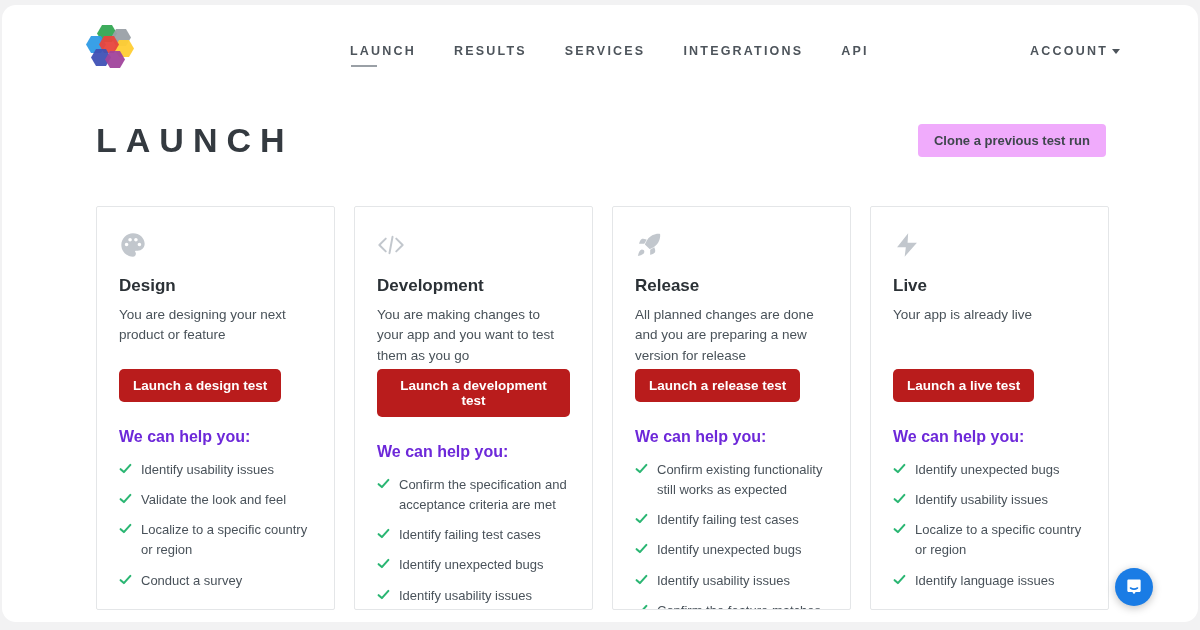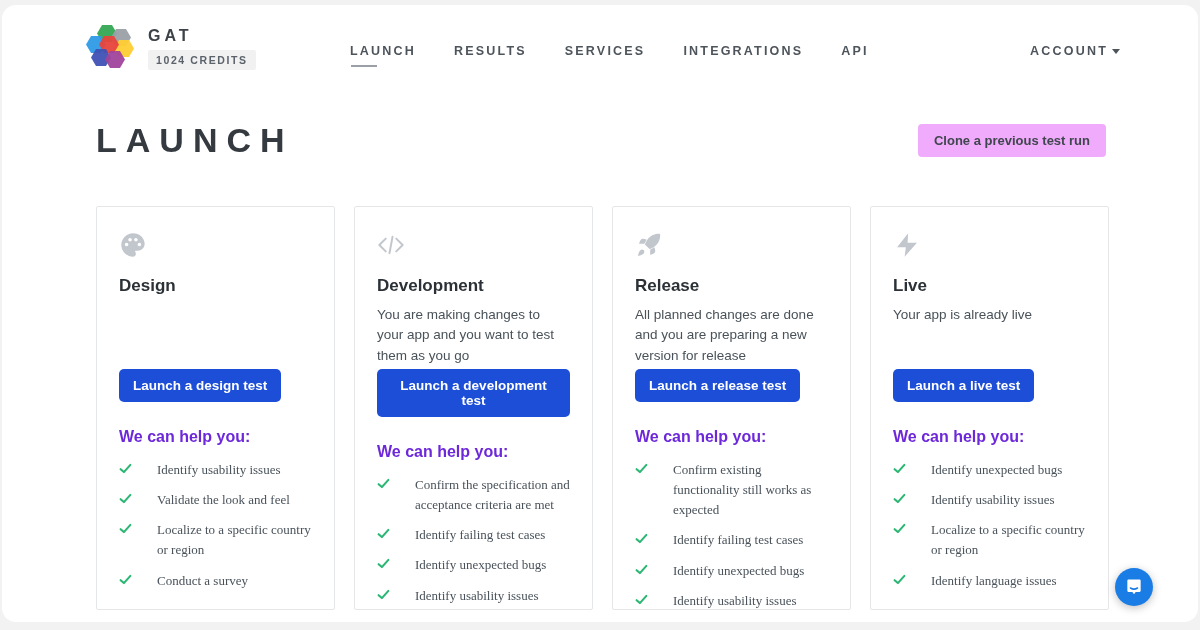--- a/index.html
+++ b/index.html
@@ -32,25 +32,25 @@
                font-family:inherit; font-size:13px; font-weight:bold; color:#3f464d; cursor:pointer; }
 
   
   .cards { display:grid; grid-template-columns:repeat(4,1fr); gap:19px; margin:46px 89px 0 94px; }
   .card { background:#fff; border:1px solid #e4e6e8; border-radius:2px; height:404px; padding:24px 22px; overflow:hidden; }
   .card-top { height:138px; }
   .card-icon { width:30px; height:30px; color:#c2c7cd; margin-bottom:15px; }
   .card-icon svg { width:28px; height:28px; display:block; }
   .card-title { font-size:17px; font-weight:bold; color:#2b3136; margin-bottom:9px; }
   .card-desc { font-size:13.5px; line-height:1.5; color:#495259; }
-  .card-btn { display:block; background:#1d4ed8; color:#fff; border:none; border-radius:5px;
+  .card-btn { display:block; background:#b91c1c; color:#fff; border:none; border-radius:5px;
               padding:9px 14px; font-family:inherit; font-size:13.5px; font-weight:bold; cursor:pointer; }
   .help-heading { margin-top:26px; font-size:16px; font-weight:bold; color:#6d28d9; }
   .help-list { list-style:none; margin-top:14px; }
-  .help-item { display:flex; gap:25px; margin-bottom:10px;font-family:Liberation Serif, serif; }
+  .help-item { display:flex; gap:9px; margin-bottom:10px; }
   .check { flex:0 0 13px; padding-top:2px; }
   .check svg { width:13px; height:13px; display:block; }
   .help-text { font-size:13px; line-height:1.55; color:#49525a; }
 
   
   .chat-widget { position:absolute; right:45px; bottom:16px; width:38px; height:38px; border-radius:50%;
                  background:#1a7ce5; display:flex; align-items:center; justify-content:center;
                  box-shadow:0 2px 8px rgba(0,0,0,.25); cursor:pointer; }
   .chat-widget svg { width:20px; height:20px; display:block; }
 </style>
@@ -63,24 +63,20 @@
     <div class="brand">
       <div class="logo">
         <span class="hex" style="left:11px;top:0;background:#34a853"></span>
         <span class="hex" style="left:25px;top:4px;background:#9aa0a6"></span>
         <span class="hex" style="left:0;top:11px;background:#2e9be6"></span>
         <span class="hex" style="left:28px;top:15px;background:#ffce33"></span>
         <span class="hex" style="left:13px;top:11px;background:#e8453c"></span>
         <span class="hex" style="left:5px;top:24px;background:#3f51b5"></span>
         <span class="hex" style="left:19px;top:26px;background:#a0439c"></span>
       </div>
-      <div class="brand-text">
-        <div class="brand-name">GAT</div>
-        <div class="credits-badge">1024 CREDITS</div>
-      </div>
     </div>
 
     <nav class="nav" id="nav-list">
   <a class="nav-item active"><span>LAUNCH</span></a>
 
   <a class="nav-item"><span>RESULTS</span></a>
 
   <a class="nav-item"><span>SERVICES</span></a>
 
   <a class="nav-item"><span>INTEGRATIONS</span></a>
@@ -101,20 +97,21 @@
 
   <main class="cards" id="cards-list">
   <section class="card">
     <div class="card-top">
       <div class="card-icon">
             <svg viewBox="0 0 24 24" fill="currentColor">
               <path fill-rule="evenodd" d="M12 2C6.49 2 2 6.49 2 12s4.49 10 10 10c1.38 0 2.5-1.12 2.5-2.5 0-.61-.23-1.2-.64-1.67-.08-.1-.13-.21-.13-.33 0-.28.22-.5.5-.5H16c3.31 0 6-2.69 6-6 0-4.96-4.49-9-10-9zm5.5 11c-.83 0-1.5-.67-1.5-1.5s.67-1.5 1.5-1.5 1.5.67 1.5 1.5-.67 1.5-1.5 1.5zm-3-4c-.83 0-1.5-.67-1.5-1.5S13.67 6 14.5 6s1.5.67 1.5 1.5S15.33 9 14.5 9zM5 11.5c0-.83.67-1.5 1.5-1.5s1.5.67 1.5 1.5S7.33 13 6.5 13 5 12.33 5 11.5zm6-4c0 .83-.67 1.5-1.5 1.5S8 8.33 8 7.5 8.67 6 9.5 6s1.5.67 1.5 1.5z"></path>
             </svg>
           </div>
       <h3 class="card-title">Design</h3>
+      <p class="card-desc">You are designing your next product or feature</p>
     </div>
     <button class="card-btn">Launch a design test</button>
     <div class="help-heading">We can help you:</div>
     <ul class="help-list">
   <li class="help-item">
     <span class="check">
       <svg viewBox="0 0 20 20">
                 <polyline points="2.5,11 7.5,15.5 17.5,4.5" fill="none" stroke="#2bb673" stroke-width="3.2" stroke-linecap="round" stroke-linejoin="round"></polyline>
               </svg>
     </span>

